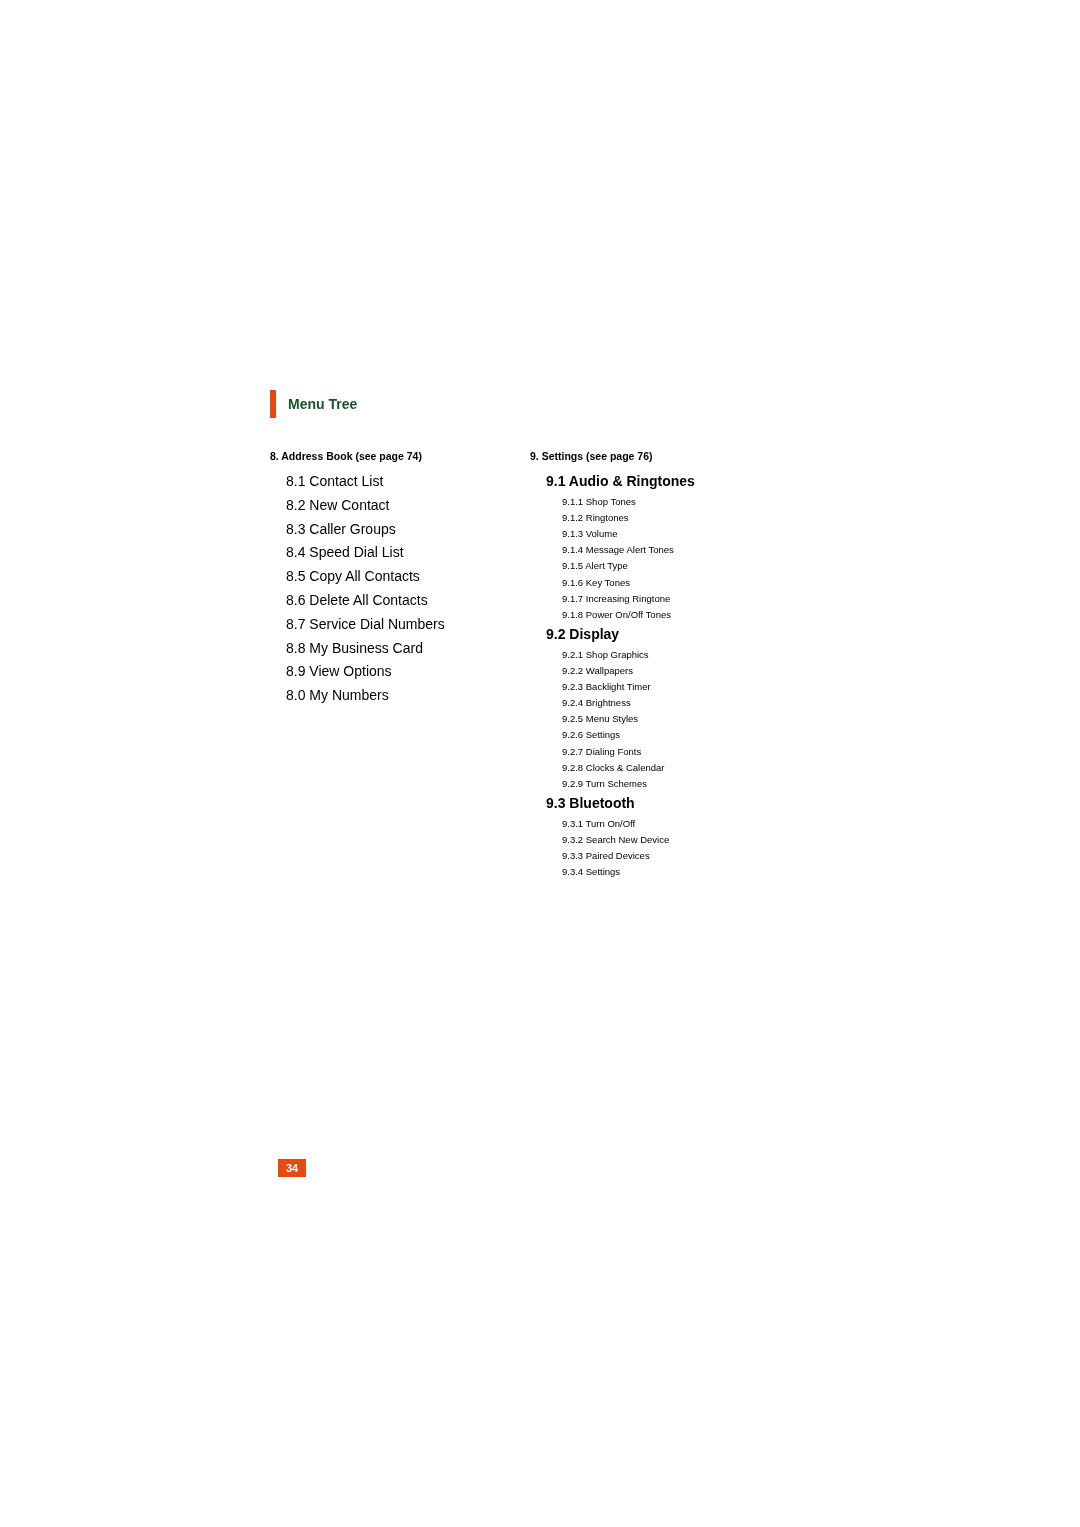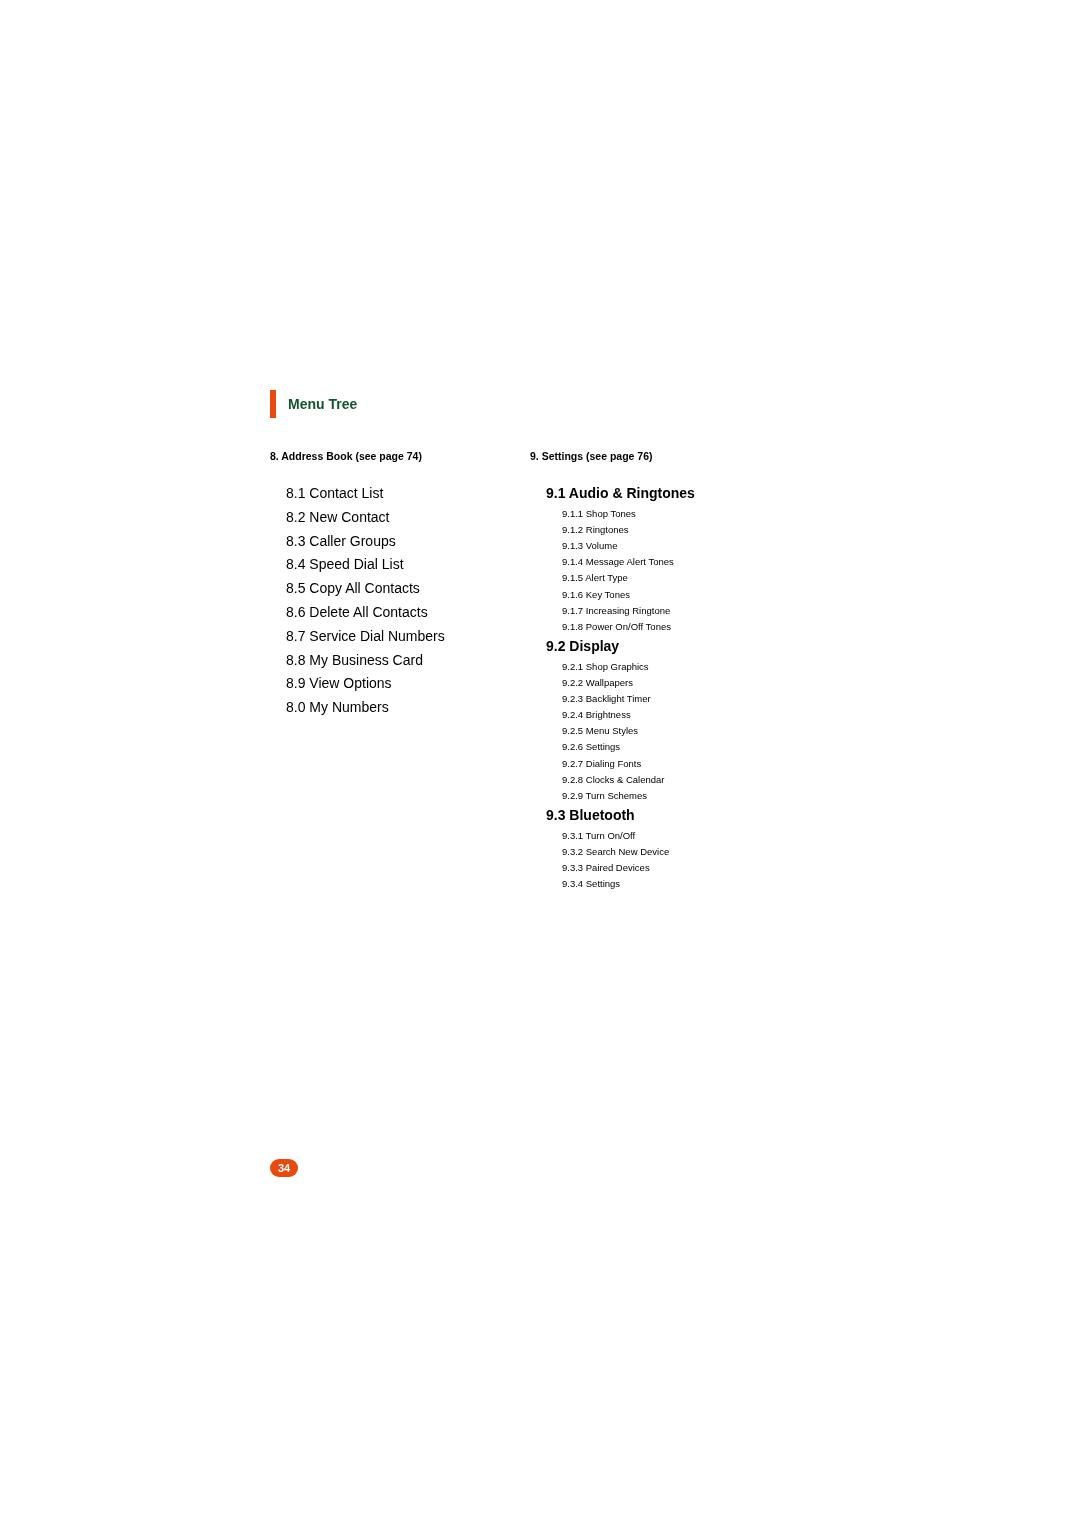--- a/index.html
+++ b/index.html
@@ -55,21 +55,21 @@
     }
 
     .menu-column {
       min-width: 220px;
     }
 
     .menu-section-heading {
       font-size: 10.5px;
       font-weight: bold;
       color: #000000;
-      margin-bottom: 20px;
+      margin-bottom: 8px;
     }
 
     .menu-subitem {
       font-size: 14px;
       color: #000000;
       line-height: 1.7;
       padding-left: 16px;
     }
 
     .menu-subsubitem {
@@ -79,29 +79,28 @@
       padding-left: 32px;
     }
 
     .menu-bold {
       font-weight: bold;
     }
 
     .page-number {
       position: absolute;
       bottom: 350px;
-      left: 270px;
+      left: 278px;
       background-color: #e8490f;
       color: #ffffff;
       font-size: 11px;
       font-weight: bold;
       padding: 3px 8px;
       min-width: 28px;
       text-align: center;
-      border-radius: 9px;
     }
   </style>
 </head>
 <body>
 
 <div class="page-container">
 
   <div class="section-header">
     <div class="orange-bar"></div>
     <span class="section-title">Menu Tree</span>

